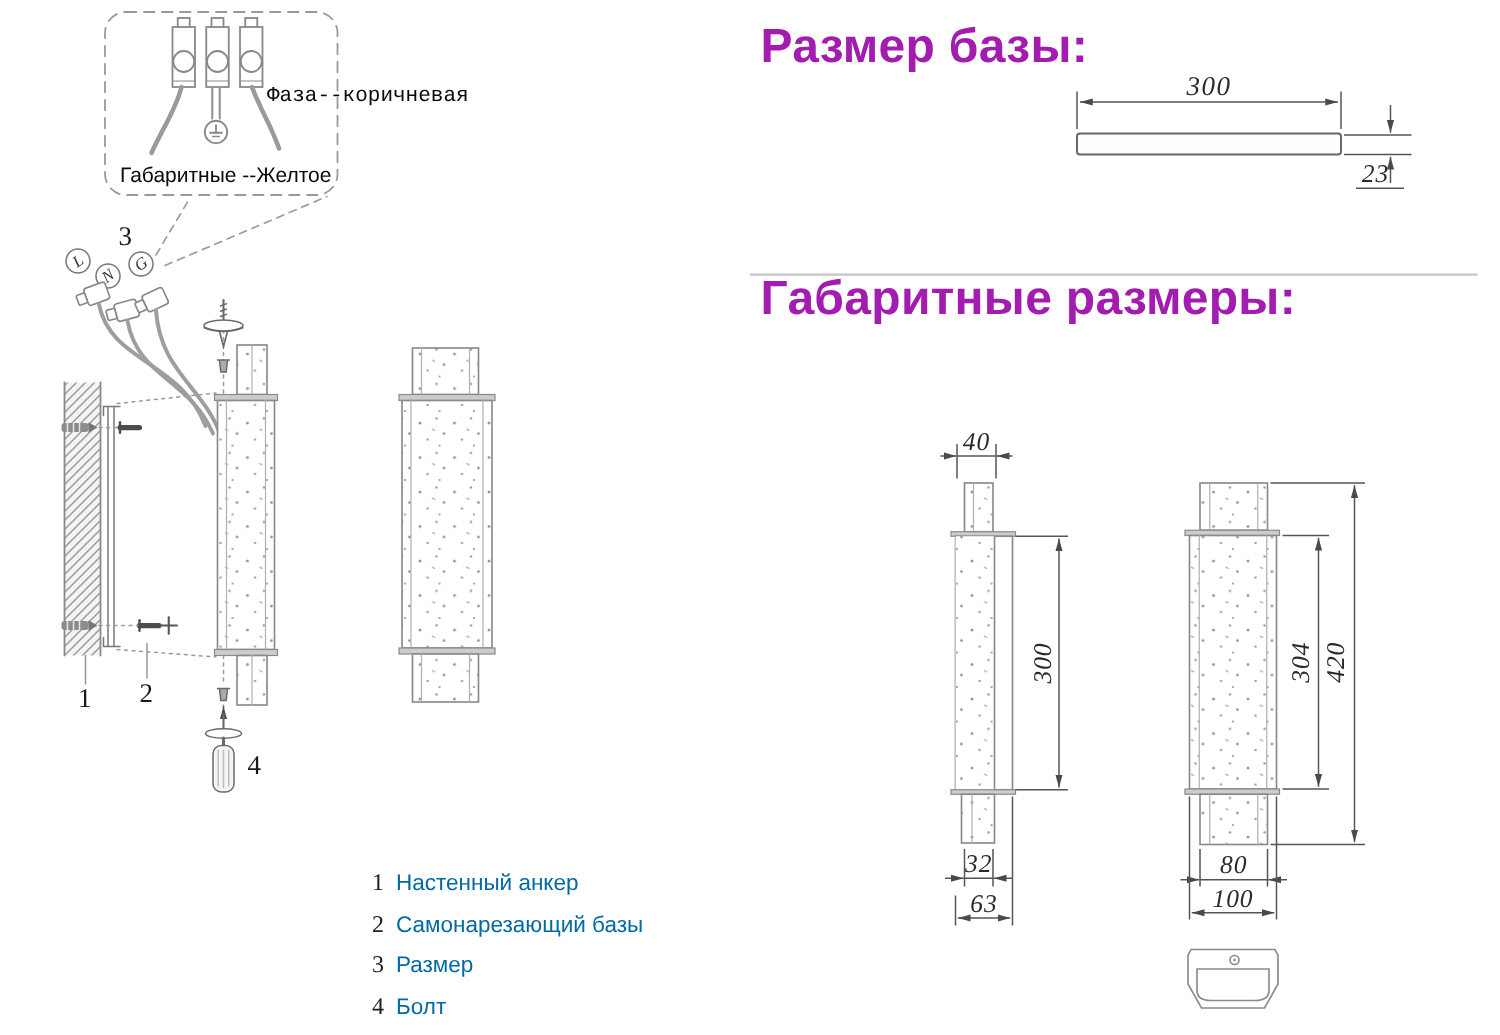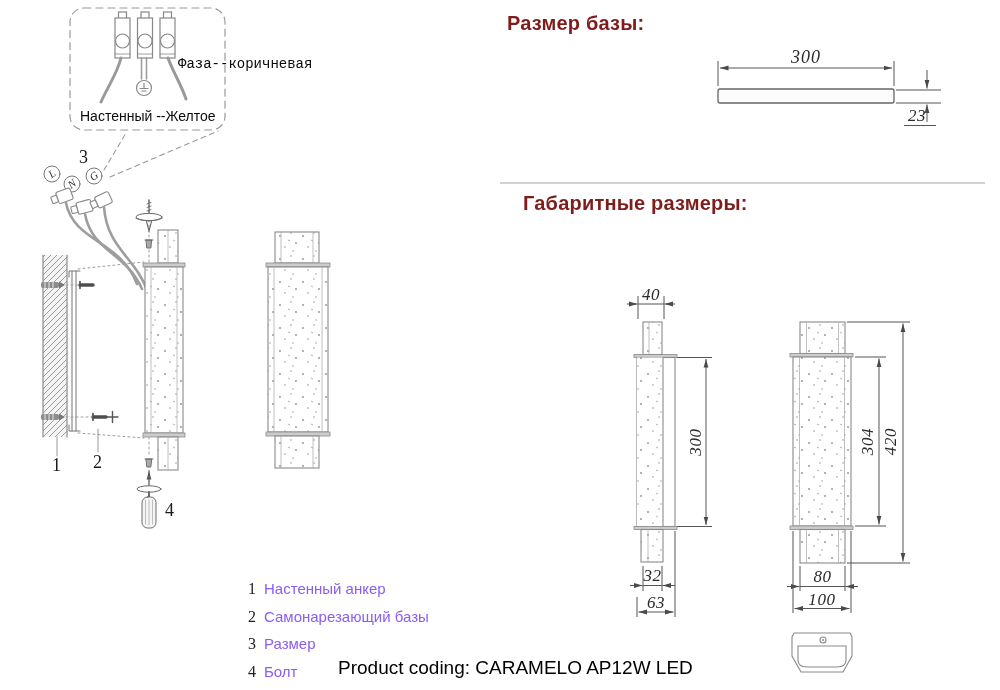--- a/index.html
+++ b/index.html
@@ -1,24 +1,24 @@
 <!DOCTYPE html>
 <html><head>
 <meta charset="utf-8">
 <style>
   html,body{margin:0;padding:0;background:#fff;}
   .page{position:relative;width:1000px;height:690px;background:#ffffff;overflow:hidden;
         font-family:"Liberation Sans",sans-serif;color:#111;}
   svg{position:absolute;left:0;top:0;}
   .lbl{position:absolute;font-size:14px;line-height:1.3;color:#0a0a0a;}
-  .heading{position:absolute;font-size:20px;font-weight:bold;color:#7f1d1d;letter-spacing:0.2px;}
+  .heading{position:absolute;font-size:32px;font-weight:bold;color:#a21caf;letter-spacing:0.2px;}
   .legend{position:absolute;left:248px;top:580px;}
   .legend-row{display:flex;align-items:baseline;height:27.6px;}
   .legend-num{font-family:"Liberation Serif",serif;font-size:16px;color:#222;width:16px;}
-  .legend-label{font-size:15px;color:#8b5cf6;}
+  .legend-label{font-size:15px;color:#0369a1;}
   .footer{position:absolute;left:338px;top:657px;font-size:19px;color:#000;}
   .dimtxt{font:italic 17px "Liberation Serif",serif;fill:#2b2b2b;letter-spacing:0.6px;}
   .dimtxt-lg{font:italic 18px "Liberation Serif",serif;fill:#2b2b2b;letter-spacing:1px;}
   .parttxt{font:18px "Liberation Serif",serif;fill:#1a1a1a;}
   .lngtxt{font:italic 11px "Liberation Serif",serif;fill:#333;}
 </style>
 </head>
 <body>
 
 <div class="page">
@@ -322,42 +322,38 @@
 
     <g stroke="#8a8a8a" stroke-width="1.1" fill="none">
       <path d="M794,633 L850,633 L852,637 L852,656 L843,672 L801,672 L792,656 L792,637 Z"></path>
       <path d="M798,646 L846,646 L846,660 Q846,667 837,667 L807,667 Q798,667 798,660 Z"></path>
       <circle cx="823" cy="640" r="3"></circle>
       <circle cx="823" cy="640" r="0.9" fill="#8a8a8a" stroke="none"></circle>
     </g>
   </svg>
 
   <div class="lbl" style="left:178px;top:55px;white-space:nowrap;font-family:Liberation Mono, monospace;">Фаза--коричневая</div>
-  <div class="lbl" style="left:80px;top:107px;white-space:nowrap;">Настенный --Желтое</div>
+  <div class="lbl" style="left:80px;top:107px;white-space:nowrap;">Габаритные --Желтое</div>
 
   <div class="heading" style="left:507px;top:12px;">Размер базы:</div>
-  <div class="heading" style="left:507px;top:192px;margin-left:16px;">Габаритные размеры:</div>
+  <div class="heading" style="left:507px;top:180px;">Габаритные размеры:</div>
 
   <div class="legend">
     <div class="legend-row">
       <span class="legend-num">1</span>
       <span class="legend-label">Настенный анкер</span>
     </div>
     <div class="legend-row">
       <span class="legend-num">2</span>
       <span class="legend-label">Самонарезающий базы</span>
     </div>
     <div class="legend-row">
       <span class="legend-num">3</span>
       <span class="legend-label">Размер</span>
     </div>
     <div class="legend-row">
       <span class="legend-num">4</span>
       <span class="legend-label">Болт</span>
     </div>
   </div>
 
-  <div class="footer">
-    <span>Product coding:</span>
-    <span>CARAMELO AP12W LED</span>
-  </div>
 
 </div>
 
 </body></html>

